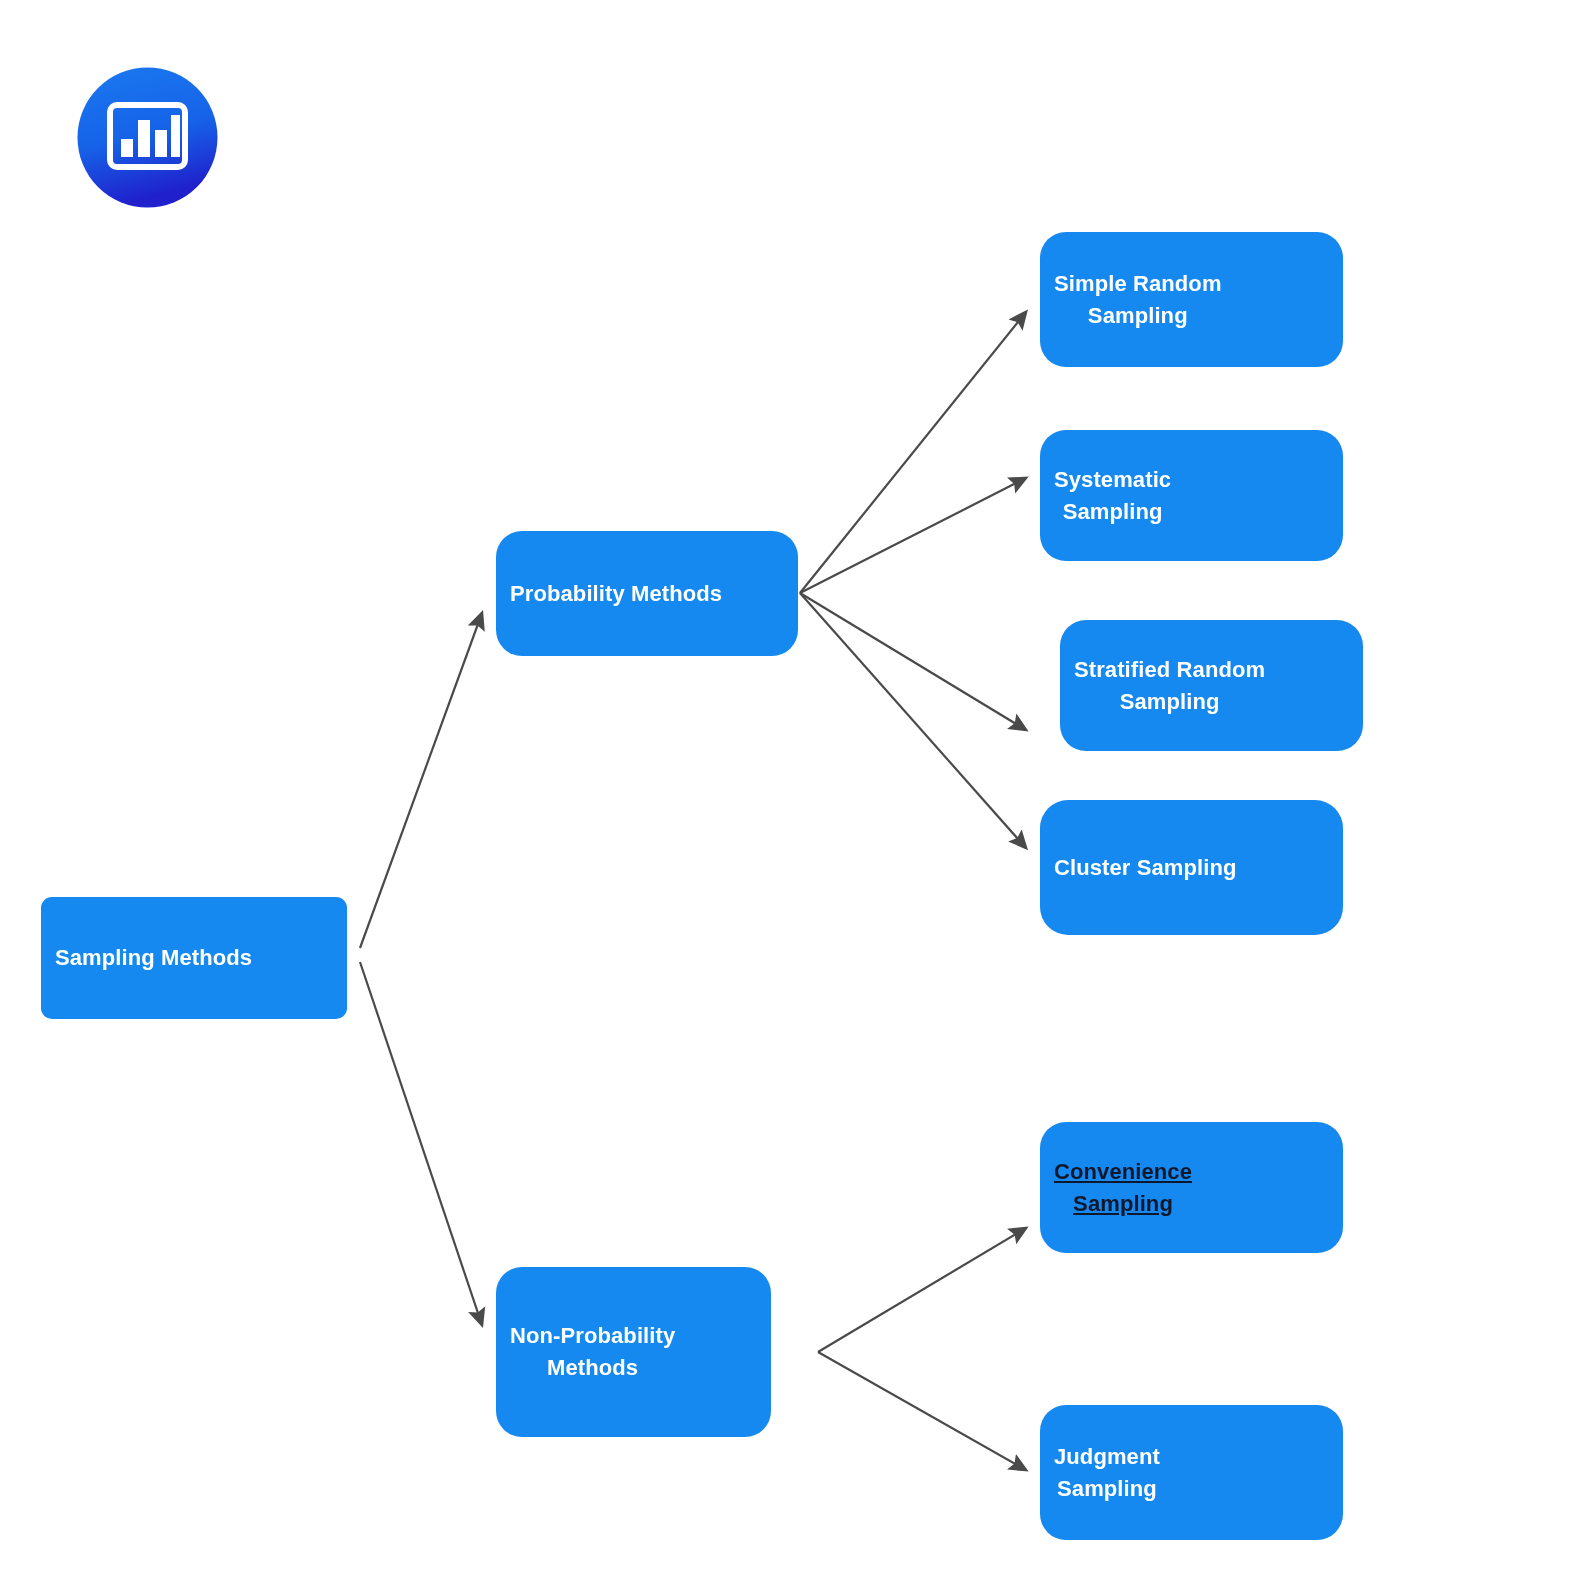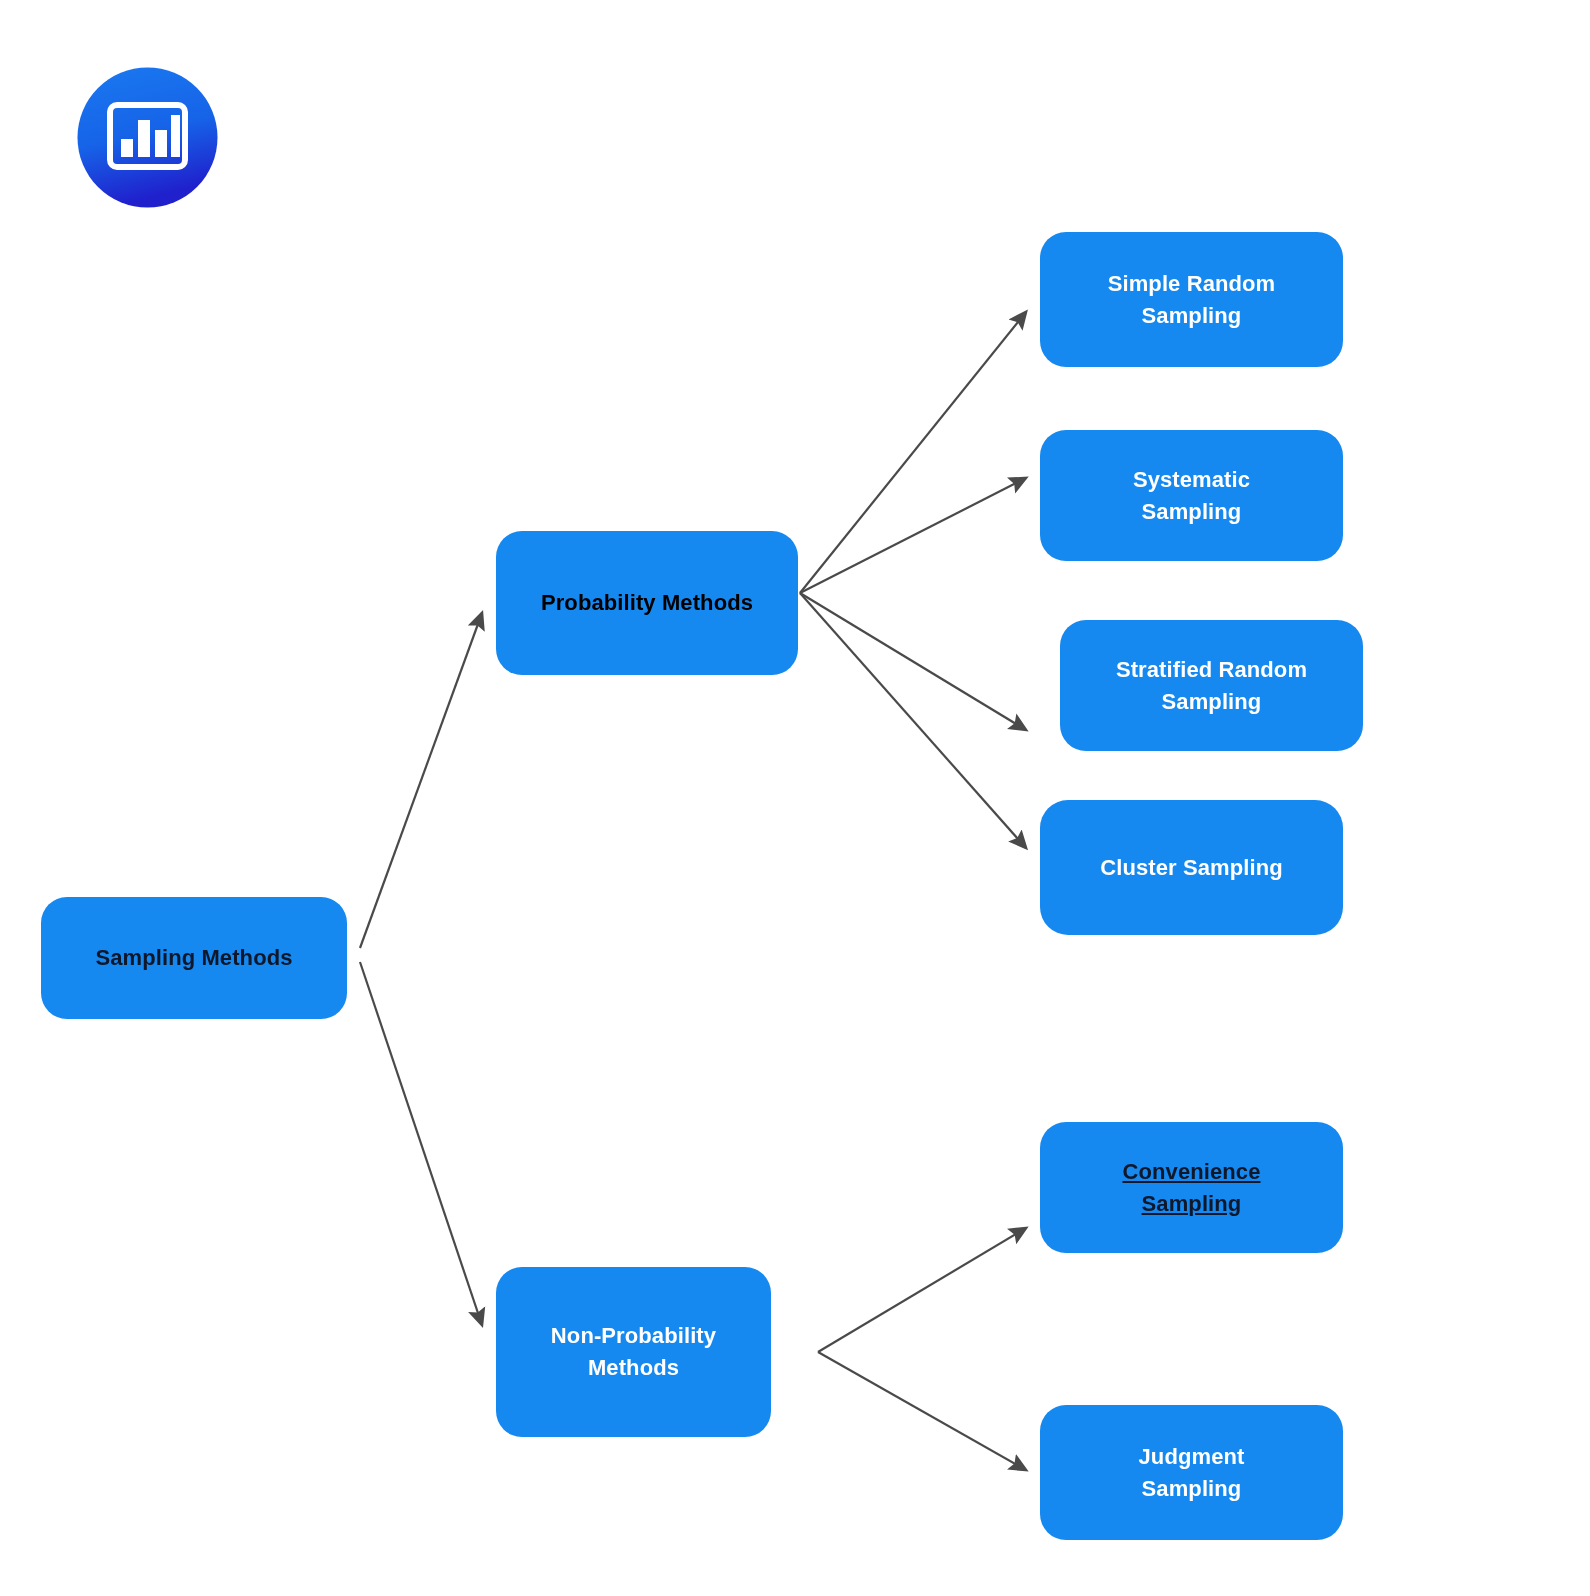--- a/index.html
+++ b/index.html
@@ -54,21 +54,21 @@
     top: 0;
     width: 1590px;
     height: 1596px;
     pointer-events: none;
   }
   
   .node {
     position: absolute;
     display: flex;
     align-items: center;
-    justify-content: center;
+    justify-content: flex-start;
     box-sizing: border-box;
     border-radius: 26px;
     background: #1589f0;
     color: #ffffff;
     font-weight: bold;
     font-size: 22px;
     line-height: 1.45;
     text-align: center;
     padding: 18px 14px;
     letter-spacing: 0.1px;
@@ -114,24 +114,24 @@
         <line x1="800" y1="593" x2="1026" y2="312" stroke="#4a4a4a" marker-end="url(#arrowhead)"></line>
         <line x1="800" y1="593" x2="1026" y2="478" stroke="#4a4a4a" marker-end="url(#arrowhead)"></line>
         <line x1="800" y1="593" x2="1026" y2="730" stroke="#4a4a4a" marker-end="url(#arrowhead)"></line>
         <line x1="800" y1="593" x2="1026" y2="848" stroke="#4a4a4a" marker-end="url(#arrowhead)"></line>
         <line x1="818" y1="1352" x2="1026" y2="1228" stroke="#4a4a4a" marker-end="url(#arrowhead)"></line>
         <line x1="818" y1="1352" x2="1026" y2="1470" stroke="#4a4a4a" marker-end="url(#arrowhead)"></line>
       </g>
   </svg>
 
   <div id="node-layer">
-      <div class="node" style="left: 41px; top: 897px; width: 306px; height: 122px; background: rgb(21, 137, 240); color: #0f172a;">
+      <div class="node" style="left: 41px; top: 897px; width: 306px; height: 122px; background: rgb(21, 137, 240); color: #ffffff; border-radius: 11px;">
         <span class="label">Sampling Methods</span>
       </div>
-      <div class="node" style="left: 496px; top: 531px; width: 302px; height: 144px; background: rgb(21, 137, 240); color: #000000;">
+      <div class="node" style="left: 496px; top: 531px; width: 302px; height: 125px; background: rgb(21, 137, 240); color: #ffffff;">
         <span class="label">Probability Methods</span>
       </div>
       <div class="node" style="left: 496px; top: 1267px; width: 275px; height: 170px; background: rgb(21, 137, 240); color: rgb(255, 255, 255);">
         <span class="label">Non-Probability
 Methods</span>
       </div>
       <div class="node" style="left: 1040px; top: 232px; width: 303px; height: 135px; background: rgb(21, 137, 240); color: rgb(255, 255, 255);">
         <span class="label">Simple Random
 Sampling</span>
       </div>

